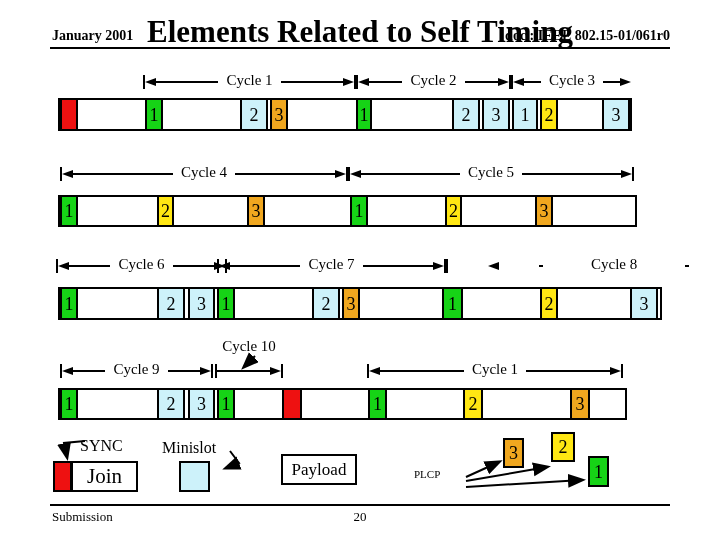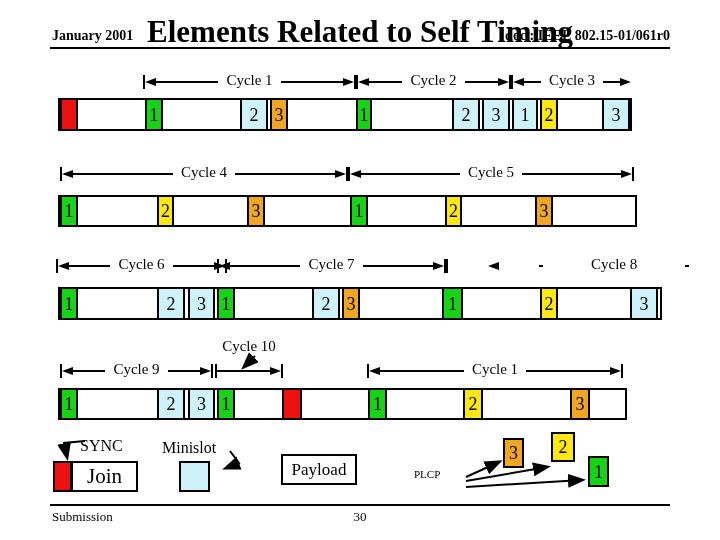--- a/index.html
+++ b/index.html
@@ -201,15 +201,15 @@
     <line x1="255" y1="356" x2="244" y2="367" stroke="#000" stroke-width="2" marker-end="url(#ar)"></line>
     <polyline points="85,441 64,443 67,457" fill="none" stroke="#000" stroke-width="2" marker-end="url(#ar)"></polyline>
     <polyline points="230,451 239,463 226,468" fill="none" stroke="#000" stroke-width="2" marker-end="url(#ar)"></polyline>
     <line x1="466" y1="477" x2="499" y2="462" stroke="#000" stroke-width="2" marker-end="url(#ar)"></line>
     <line x1="466" y1="481" x2="547" y2="467" stroke="#000" stroke-width="2" marker-end="url(#ar)"></line>
     <line x1="466" y1="487" x2="582" y2="480" stroke="#000" stroke-width="2" marker-end="url(#ar)"></line>
   </svg>
 
   <div class="ftr-line"></div>
   <div class="ftr" style="left:52px;">Submission</div>
-  <div class="ftr" style="left:0;right:0;text-align:center;">30</div>
+  <div class="ftr" style="left:0;right:0;text-align:center;">20</div>
 
 </div>
 
 </body></html>

